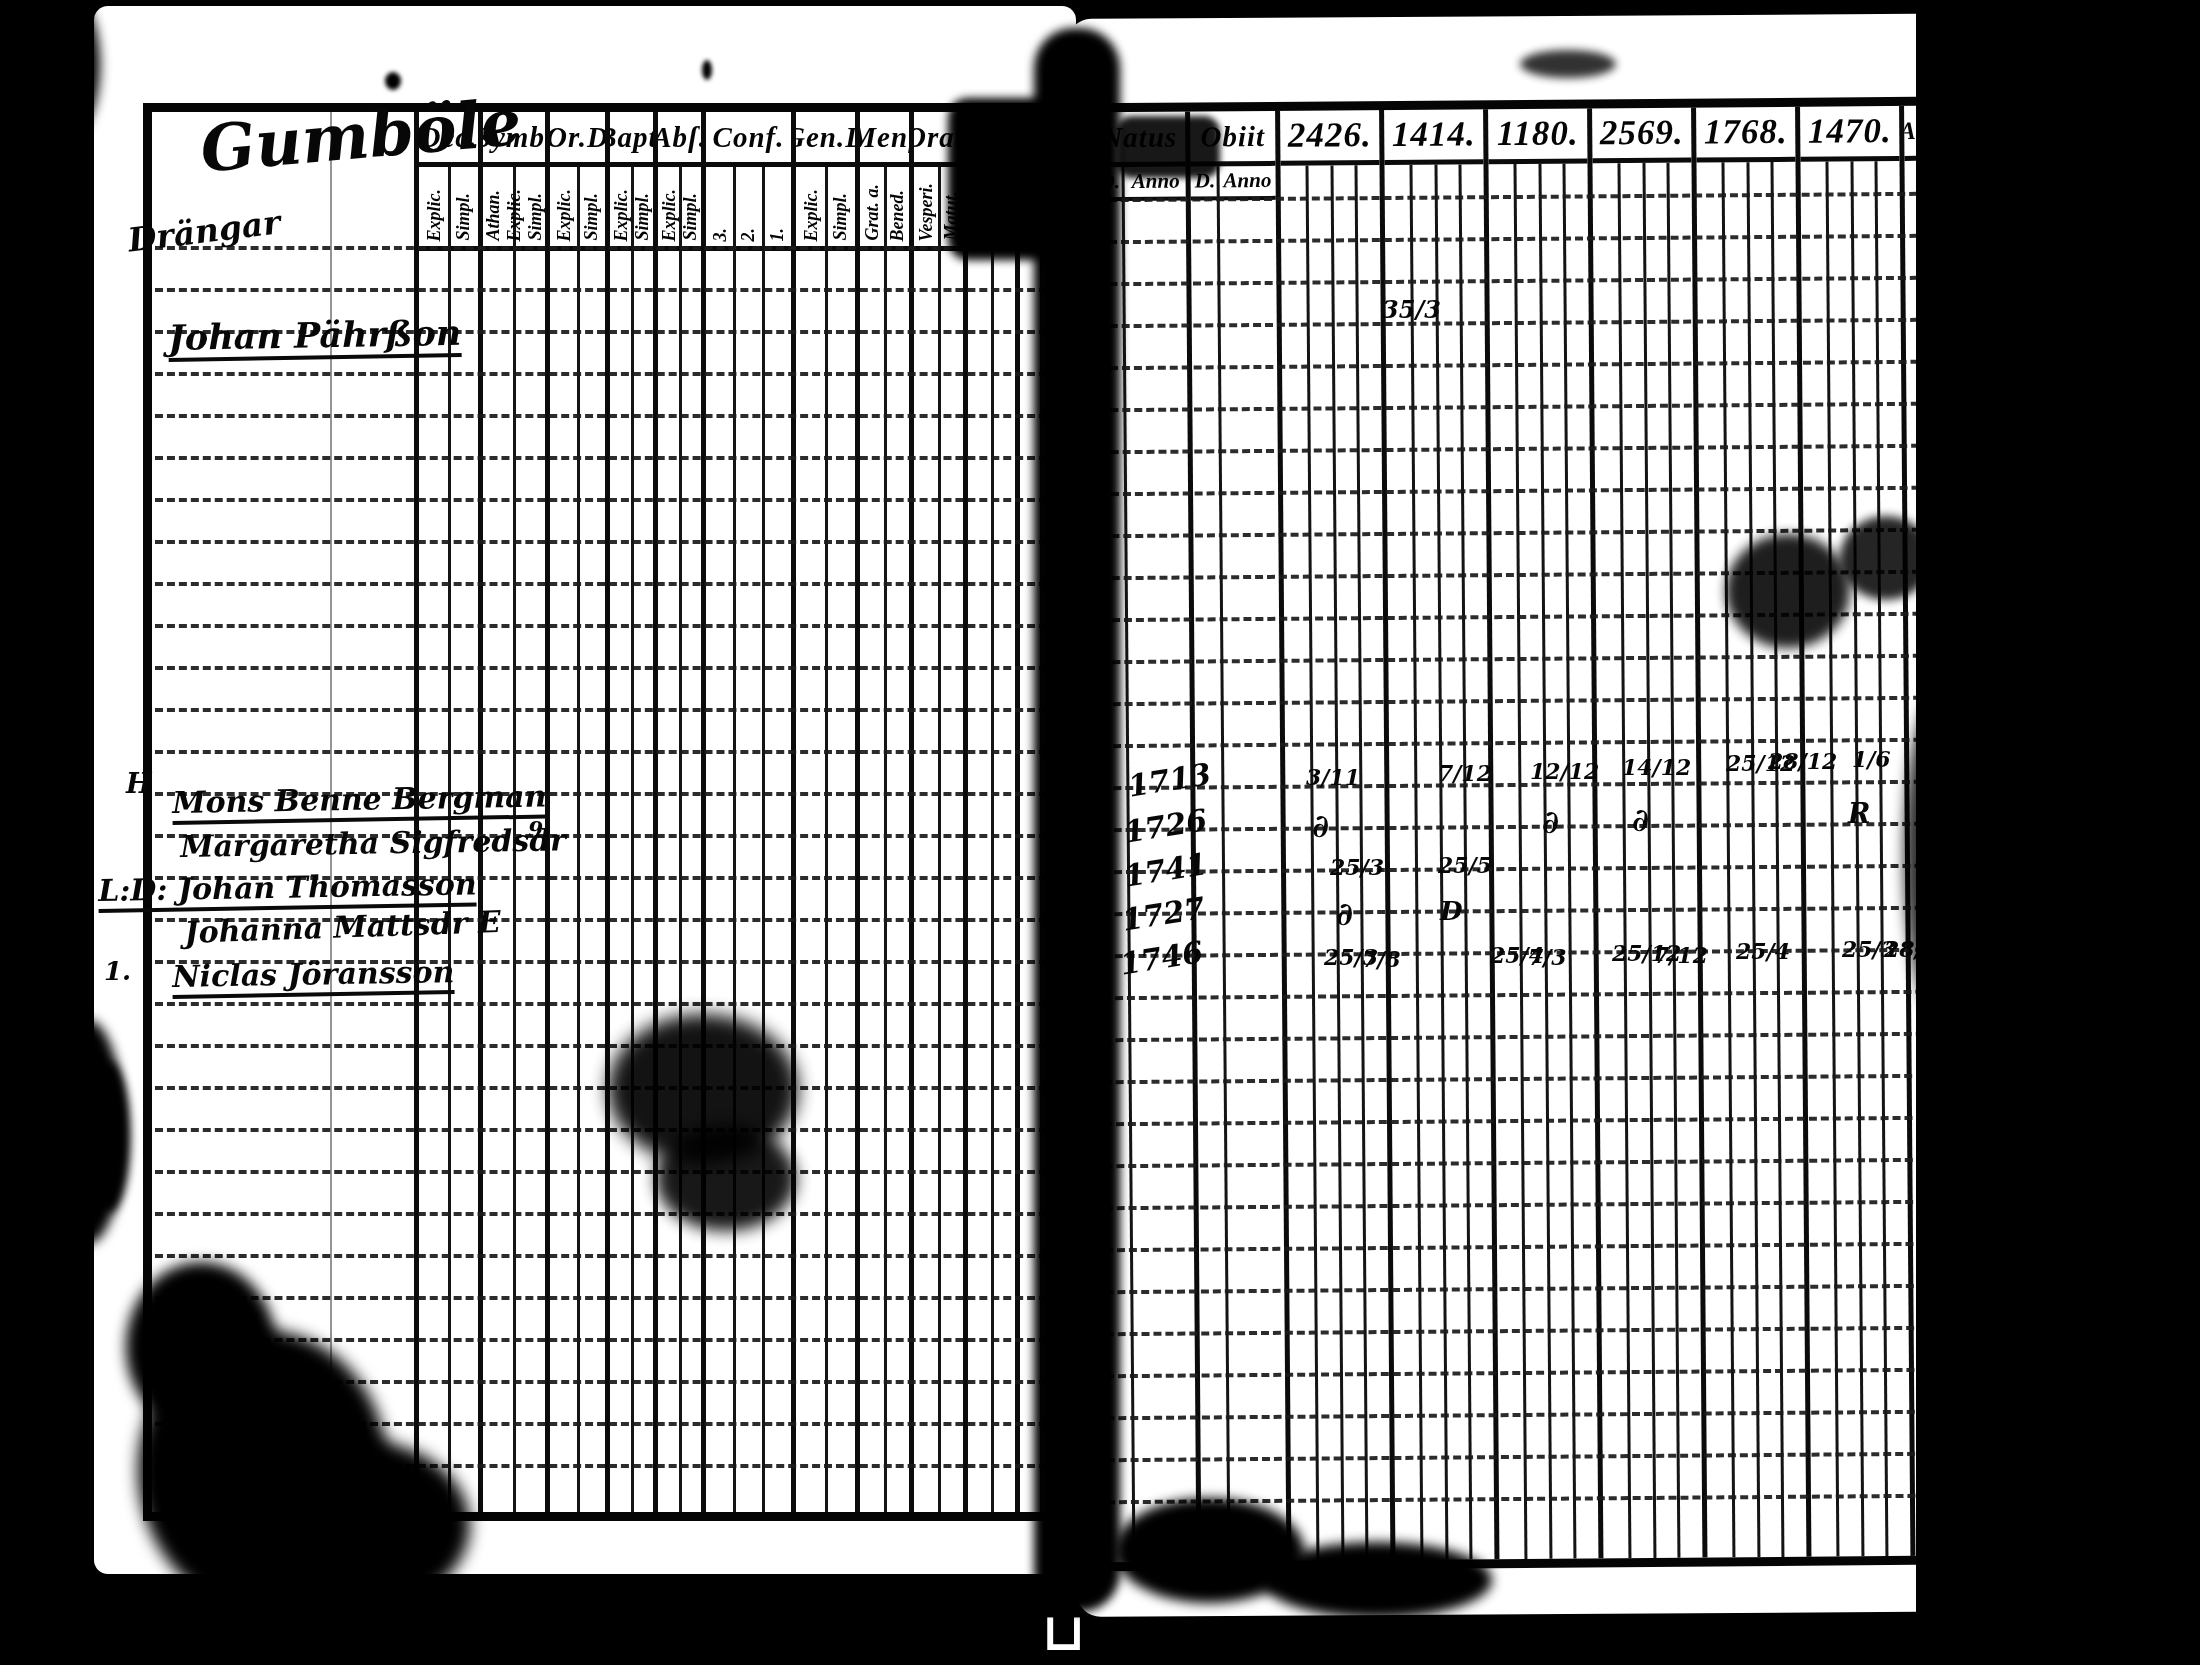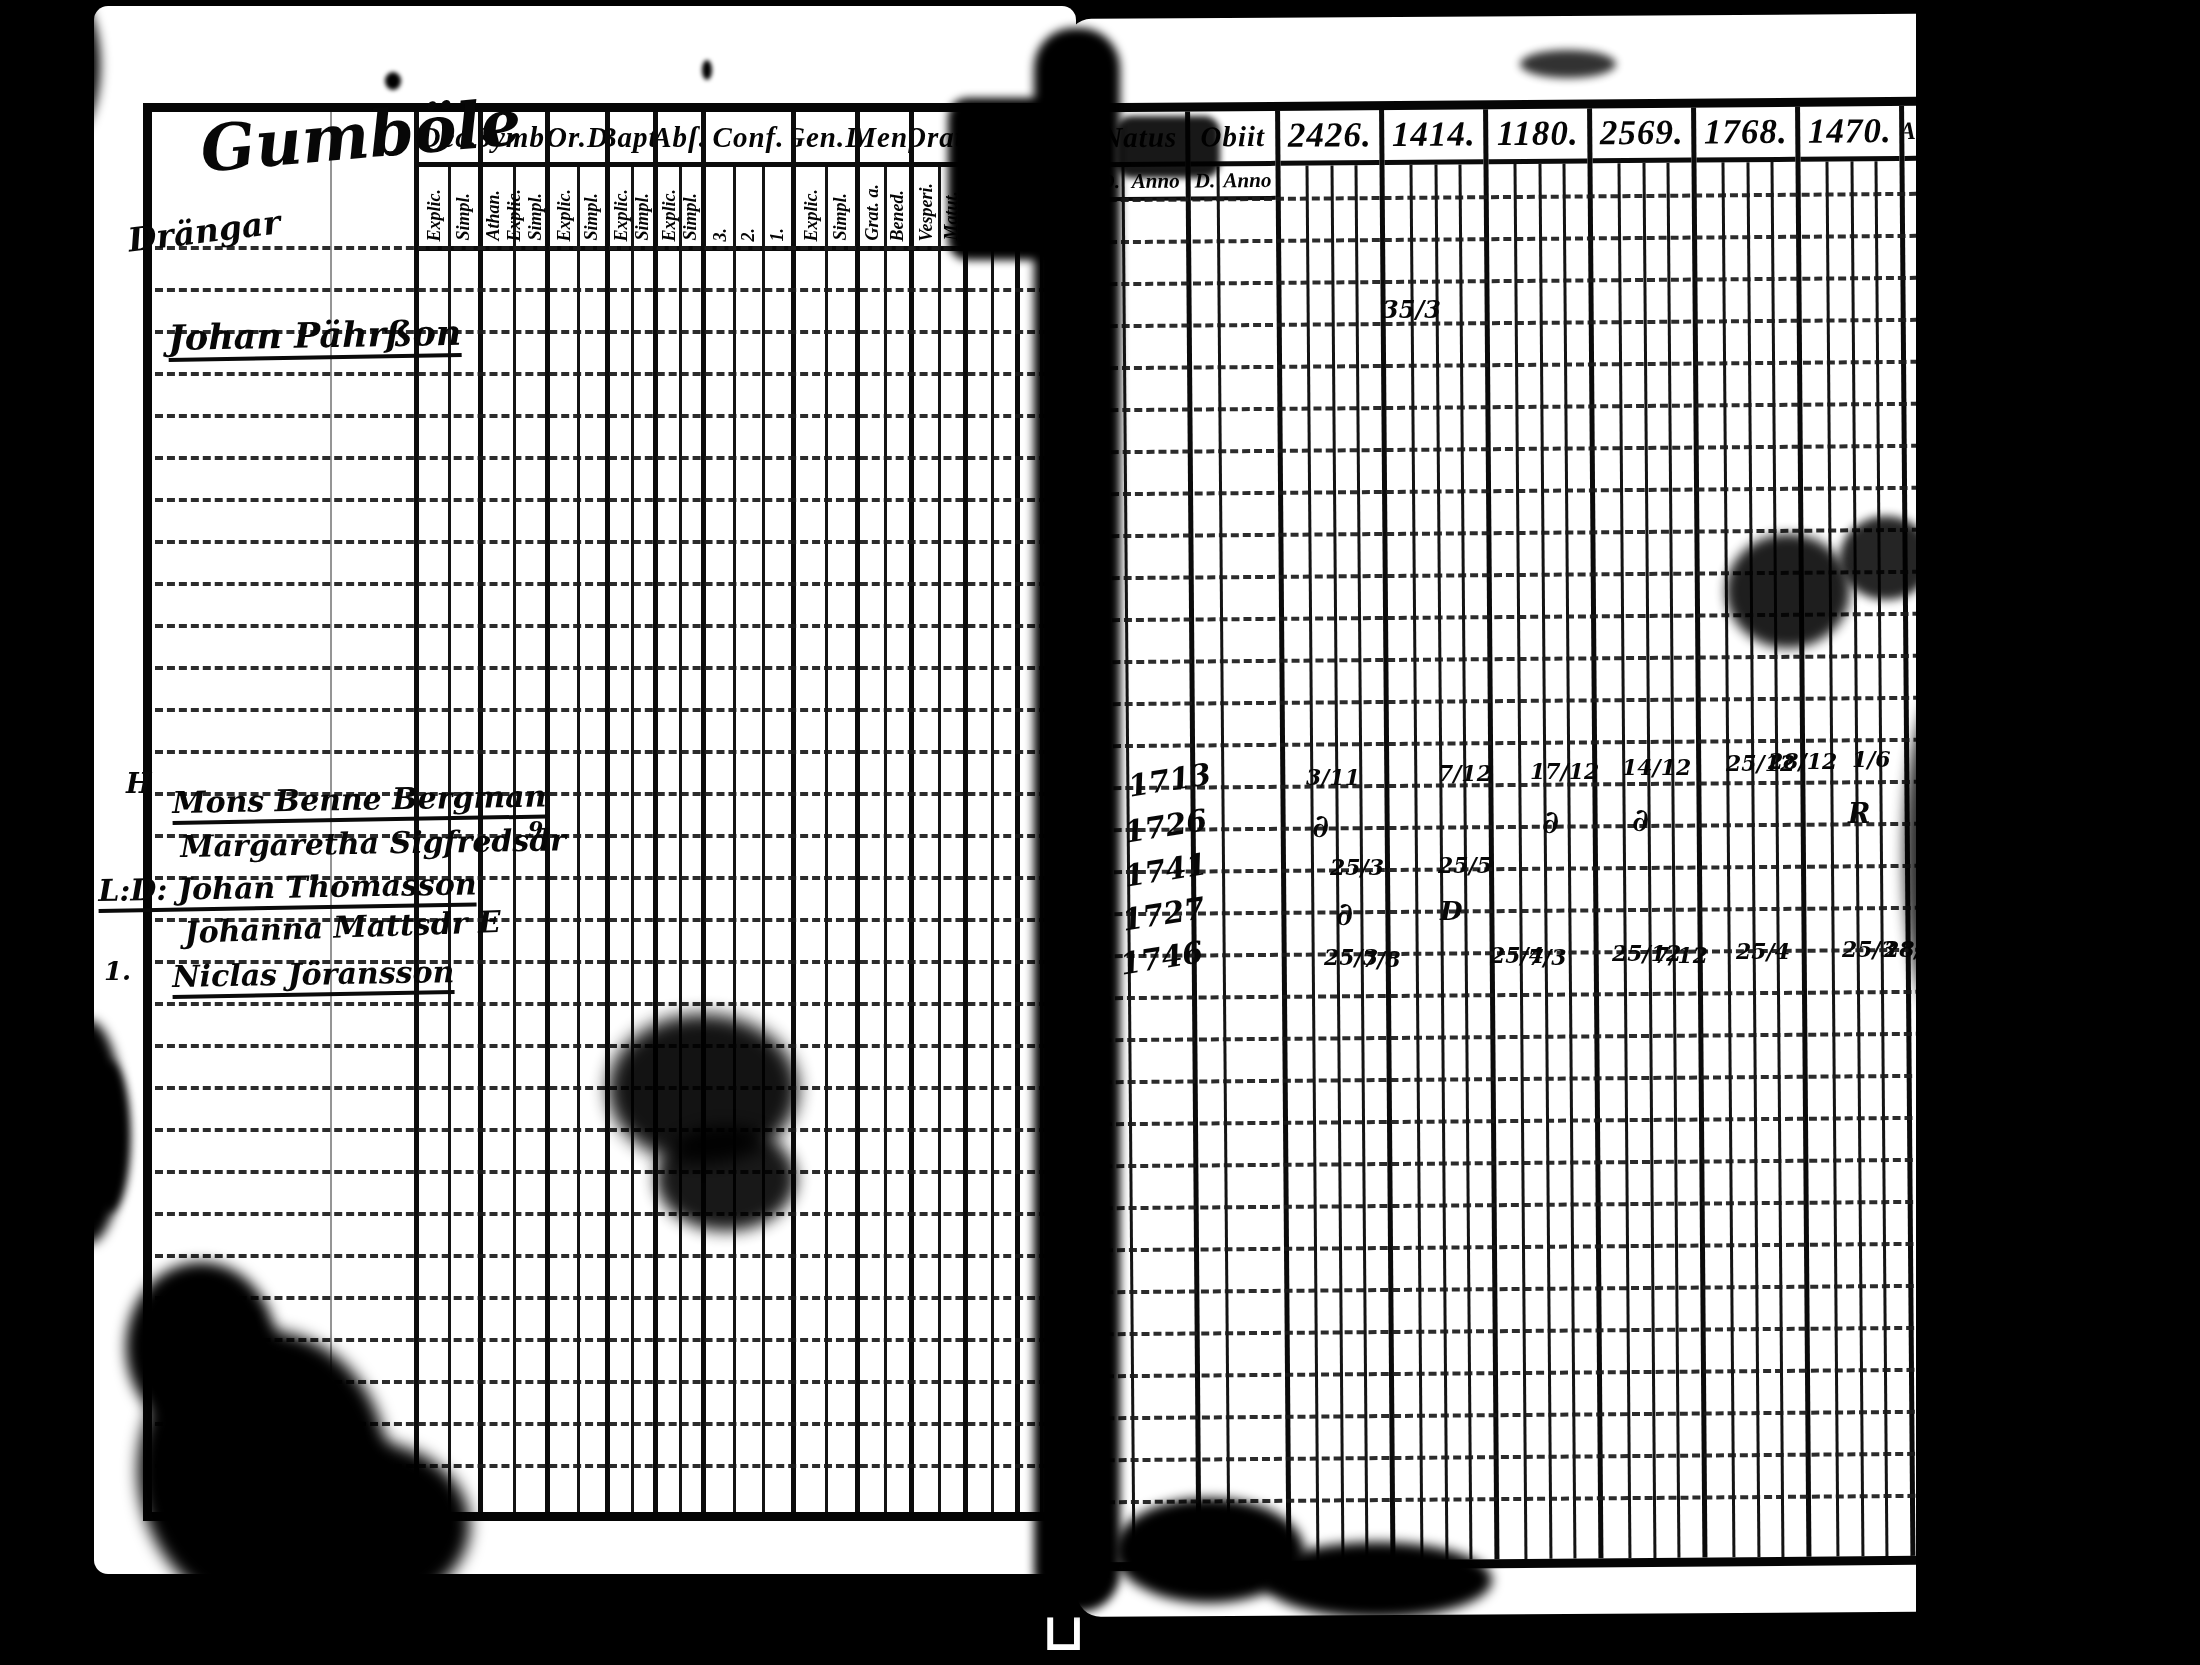--- a/index.html
+++ b/index.html
@@ -353,21 +353,21 @@
       <span class="mark ul" style="left: 172px; top: 962px; font-size: 30px; transform: rotate(-1deg);">Niclas Jöransson</span>
       <span class="mark" style="left: 528px; top: 818px; font-size: 22px;">9</span>
       <span class="mark" style="left: 1382px; top: 298px; font-size: 24px;">35/3</span>
       <span class="mark" style="left: 1126px; top: 772px; font-size: 30px; transform: rotate(-9deg);">1713</span>
       <span class="mark" style="left: 1122px; top: 818px; font-size: 30px; transform: rotate(-9deg);">1726</span>
       <span class="mark" style="left: 1122px; top: 862px; font-size: 30px; transform: rotate(-9deg);">1741</span>
       <span class="mark" style="left: 1120px; top: 906px; font-size: 30px; transform: rotate(-9deg);">1727</span>
       <span class="mark" style="left: 1118px; top: 950px; font-size: 30px; transform: rotate(-9deg);">1746</span>
       <span class="mark" style="left: 1306px; top: 766px; font-size: 22px;">3/11</span>
       <span class="mark" style="left: 1438px; top: 762px; font-size: 22px;">7/12</span>
-      <span class="mark" style="left: 1530px; top: 760px; font-size: 22px;">17/12</span>
+      <span class="mark" style="left: 1530px; top: 760px; font-size: 22px;">12/12</span>
       <span class="mark" style="left: 1622px; top: 756px; font-size: 22px;">14/12</span>
       <span class="mark" style="left: 1726px; top: 752px; font-size: 22px;">25/12</span>
       <span class="mark" style="left: 1768px; top: 750px; font-size: 22px;">28/12</span>
       <span class="mark" style="left: 1852px; top: 748px; font-size: 22px;">1/6</span>
       <span class="mark" style="left: 1312px; top: 810px; font-size: 32px;">∂</span>
       <span class="mark" style="left: 1542px; top: 806px; font-size: 32px;">∂</span>
       <span class="mark" style="left: 1632px; top: 804px; font-size: 32px;">∂</span>
       <span class="mark" style="left: 1848px; top: 800px; font-size: 27px;">R</span>
       <span class="mark" style="left: 1330px; top: 856px; font-size: 22px;">25/3</span>
       <span class="mark" style="left: 1438px; top: 854px; font-size: 22px;">25/5</span>

